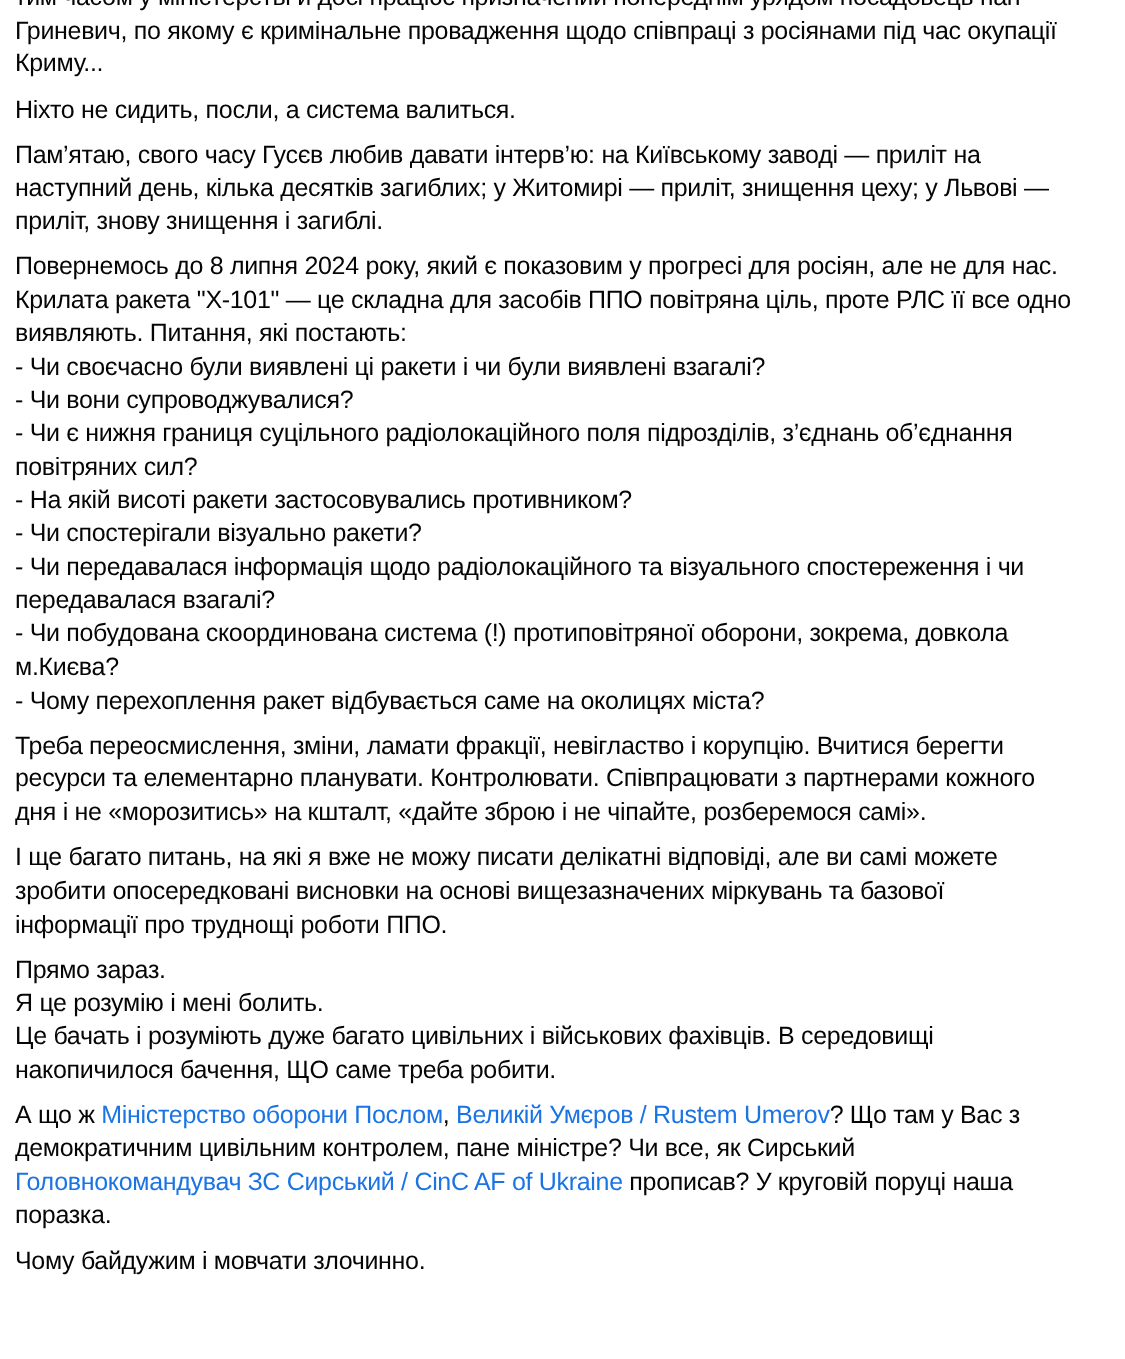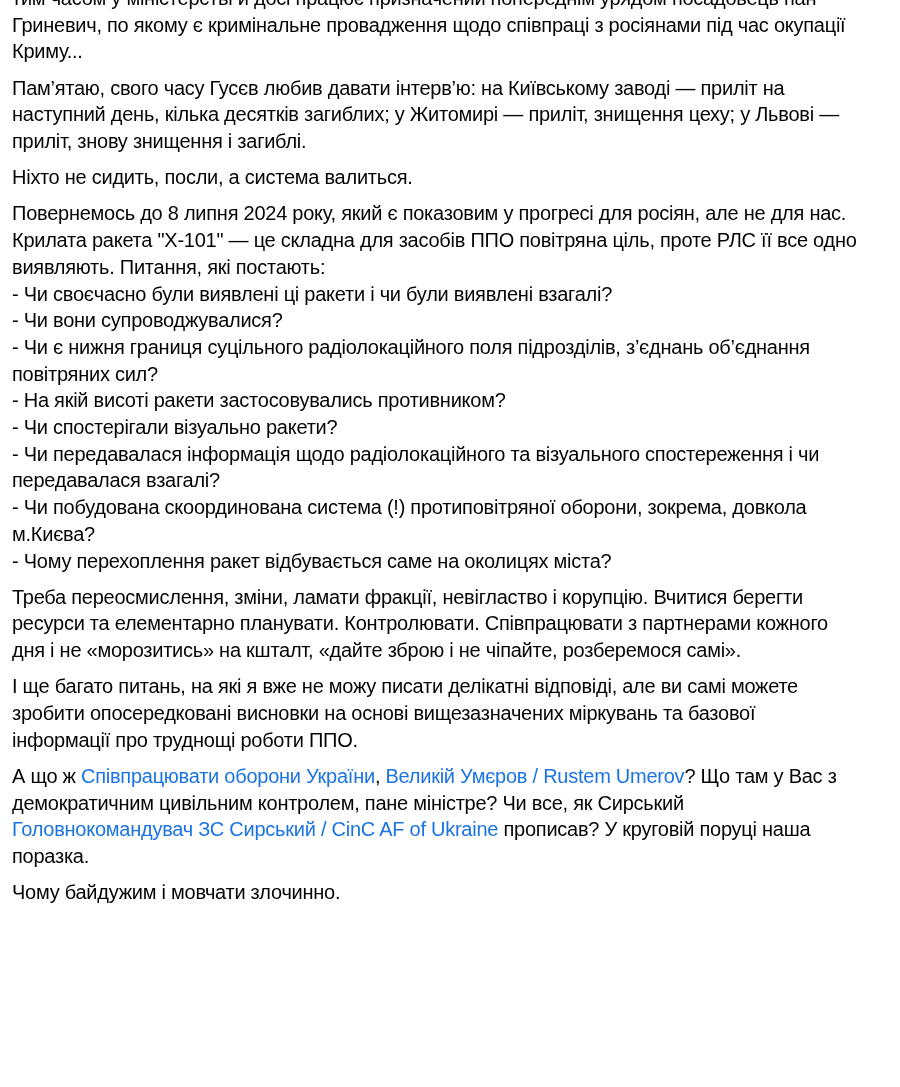--- a/index.html
+++ b/index.html
@@ -35,43 +35,47 @@
   }
 </style>
 </head>
 <body style="--text-color: #050505; --link-color: #1b74e4;">
 
 <div class="post">
   <div id="paragraphs">
       <div class="para p0"><span>тим часом у міністерстві й досі працює призначений попереднім урядом посадовець пан
 Гриневич, по якому є кримінальне провадження щодо співпраці з росіянами під час окупації
 Криму...</span></div>
+      <div class="para p3"><span>Ніхто не сидить, посли, а система валиться.</span></div>
       <div class="para p2"><span>Пам’ятаю, свого часу Гусєв любив давати інтерв’ю: на Київському заводі — приліт на
 наступний день, кілька десятків загиблих; у Житомирі — приліт, знищення цеху; у Львові —
 приліт, знову знищення і загиблі.</span></div>
-      <div class="para p3"><span>Ніхто не сидить, посли, а система валиться.</span></div>
       <div class="para p4"><span>Повернемось до 8 липня 2024 року, який є показовим у прогресі для росіян, але не для нас.
 Крилата ракета "Х-101" — це складна для засобів ППО повітряна ціль, проте РЛС її все одно
 виявляють. Питання, які постають:
 - Чи своєчасно були виявлені ці ракети і чи були виявлені взагалі?
 - Чи вони супроводжувалися?
 - Чи є нижня границя суцільного радіолокаційного поля підрозділів, з’єднань об’єднання
 повітряних сил?
 - На якій висоті ракети застосовувались противником?
 - Чи спостерігали візуально ракети?
 - Чи передавалася інформація щодо радіолокаційного та візуального спостереження і чи
 передавалася взагалі?
 - Чи побудована скоординована система (!) протиповітряної оборони, зокрема, довкола
 м.Києва?
 - Чому перехоплення ракет відбувається саме на околицях міста?</span></div>
       <div class="para p6"><span>Треба переосмислення, зміни, ламати фракції, невігластво і корупцію. Вчитися берегти
 ресурси та елементарно планувати. Контролювати. Співпрацювати з партнерами кожного
 дня і не «морозитись» на кшталт, «дайте зброю і не чіпайте, розберемося самі».</span></div>
       <div class="para p5"><span>І ще багато питань, на які я вже не можу писати делікатні відповіді, але ви самі можете
 зробити опосередковані висновки на основі вищезазначених міркувань та базової
 інформації про труднощі роботи ППО.</span></div>
-      <div class="para p8"><span>А що ж </span><a class="link" href="#">Співпрацювати оборони України</a><span>, </span><a class="link" href="#">Великій Умєров / Rustem Umerov</a><span>? Що там у Вас з
+      <div class="para p7"><span>Прямо зараз.
+Я це розумію і мені болить.
+Це бачать і розуміють дуже багато цивільних і військових фахівців. В середовищі
+накопичилося бачення, ЩО саме треба робити.</span></div>
+      <div class="para p8"><span>А що ж </span><a class="link" href="#">Міністерство оборони Послом</a><span>, </span><a class="link" href="#">Великій Умєров / Rustem Umerov</a><span>? Що там у Вас з
 демократичним цивільним контролем, пане міністре? Чи все, як Сирський
 </span><a class="link" href="#">Головнокомандувач ЗС Сирський / CinC AF of Ukraine</a><span> прописав? У круговій поруці наша
 поразка.</span></div>
       <div class="para p9"><span>Чому байдужим і мовчати злочинно.</span></div>
     </div>
 </div>
 
 </body></html>

